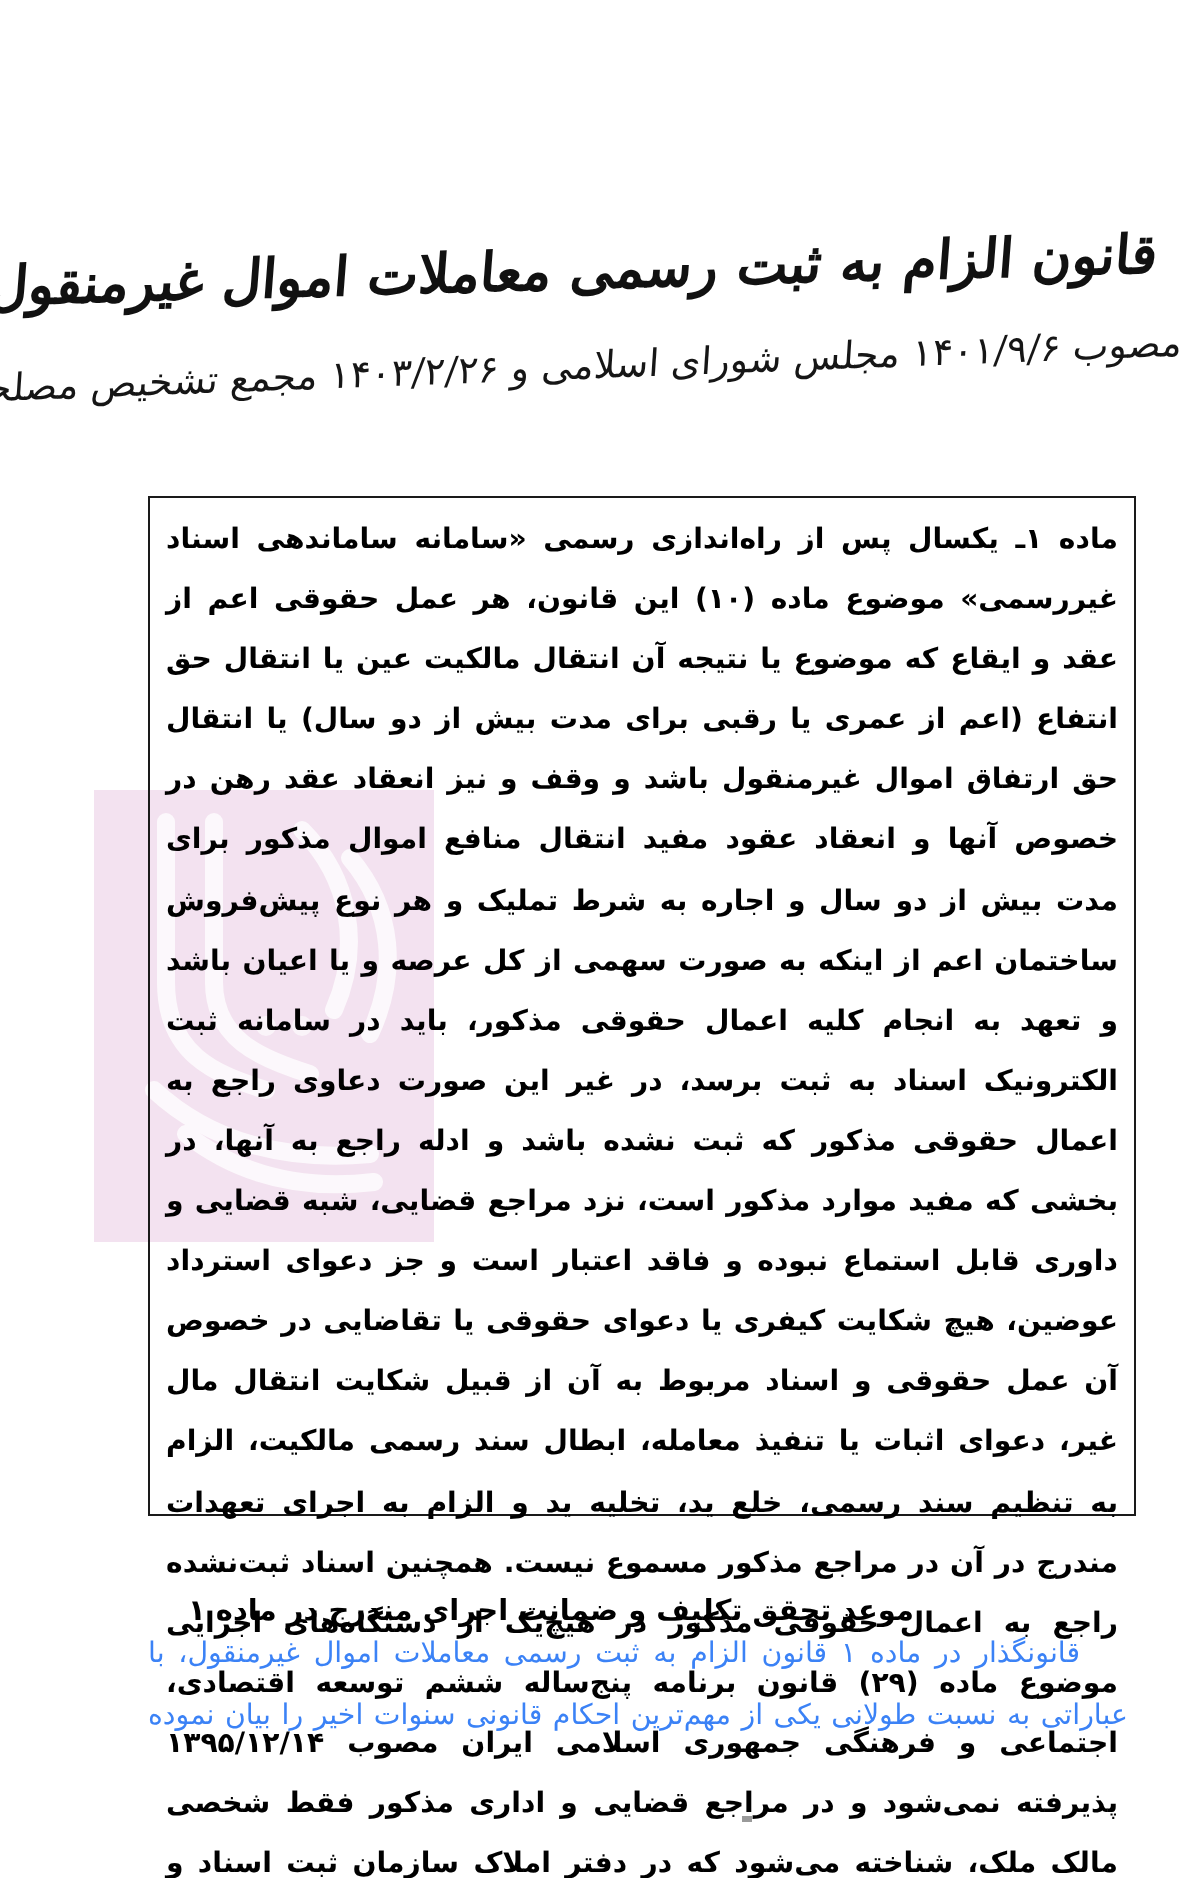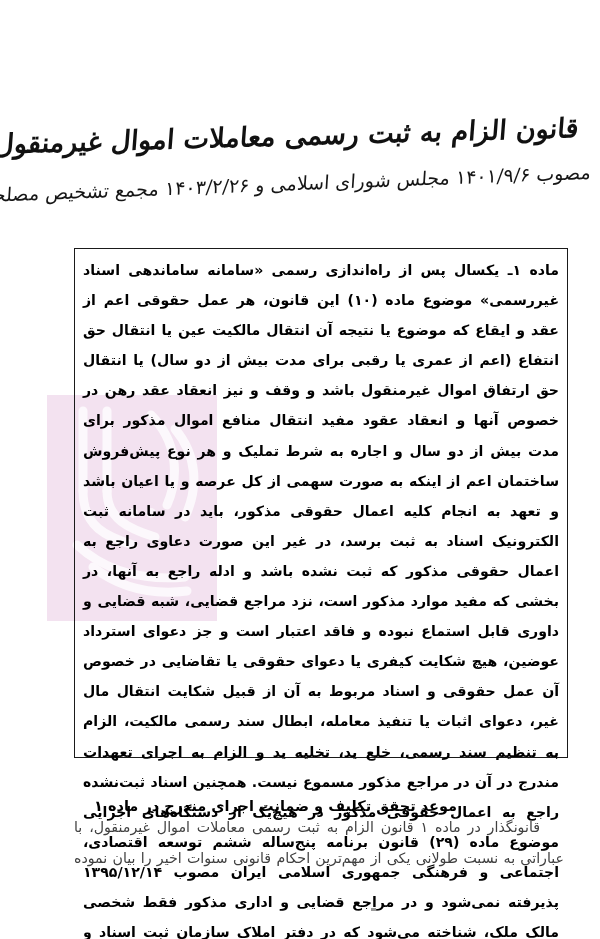--- a/index.html
+++ b/index.html
@@ -126,21 +126,21 @@
     position: absolute;
     left: 74px;
     top: 812px;
     width: 490px;
     direction: rtl;
     text-align: justify;
     text-align-last: justify;
     font-family: "DejaVu Sans", "Liberation Sans", sans-serif;
     font-size: 14.2px;
     font-weight: normal;
-    color: #404040;
+    color: #3b82f6;
     line-height: 31px;
     letter-spacing: -0.2px;
     text-indent: 24px;
     z-index: 3;
   }
 
   
   .footer-mark {
     position: absolute;
     left: 371px;

